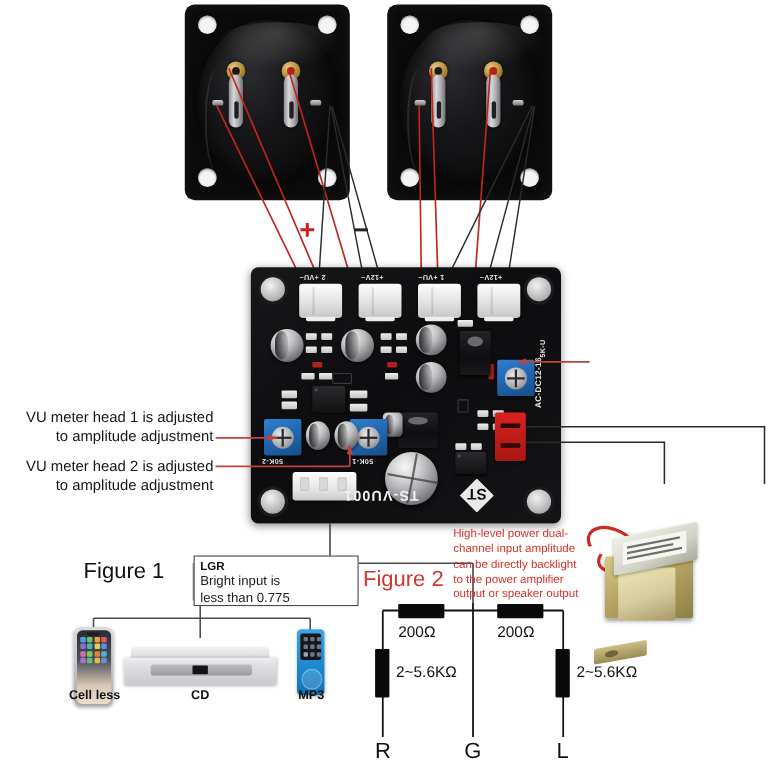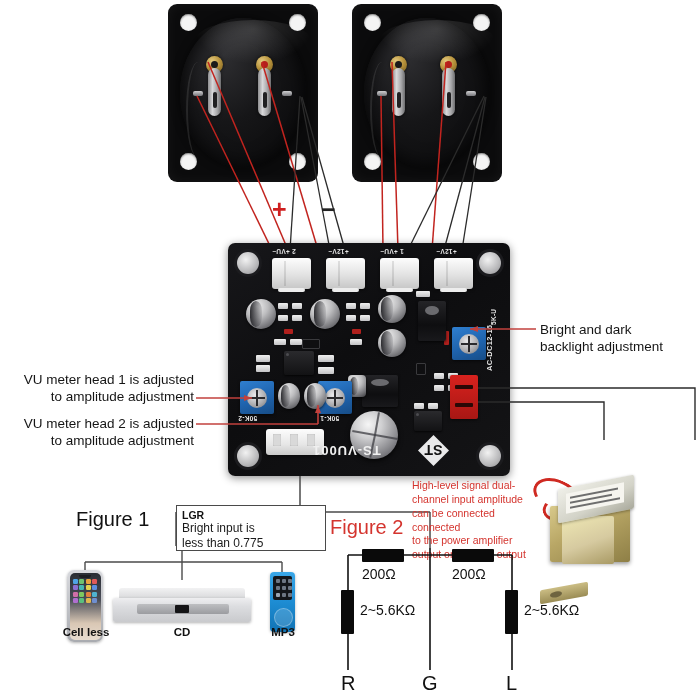--- a/index.html
+++ b/index.html
@@ -424,30 +424,26 @@
 
   <div class="callout right" style="left:4px;top:372px;width:190px;">
     <div>VU meter head 1 is adjusted</div>
     <div>to amplitude adjustment</div>
   </div>
   <div class="callout right" style="left:4px;top:416px;width:190px;">
     <div>VU meter head 2 is adjusted</div>
     <div>to amplitude adjustment</div>
   </div>
 
-  <div class="callout" style="left:540px;top:322px;width:156px;">
-    <div>Bright and dark</div>
-    <div>backlight adjustment</div>
-  </div>
 
 
   <div class="redtext" style="left:412px;top:479px;width:118px;">
-    <div>High-level signal dual-</div>
+    <div>High-level power dual-</div>
     <div>channel input amplitude</div>
-    <div>can be connected connected</div>
+    <div>can be directly backlight</div>
     <div>to the power amplifier</div>
     <div>output or speaker output</div>
   </div>
 
   <div class="xfmr" style="left:536px;top:470px;width:160px;height:130px;">
     <div class="redwire" style="left:-4px;top:10px;width:44px;height:26px;border-color:#cf2a22;
          border-right-color:transparent;border-bottom-color:transparent;transform:rotate(25deg);"></div>
     <div class="redwire" style="left:6px;top:22px;width:40px;height:22px;border-color:#cf2a22;
          border-right-color:transparent;border-top-color:transparent;transform:rotate(-18deg);"></div>
     <div class="core"></div>

